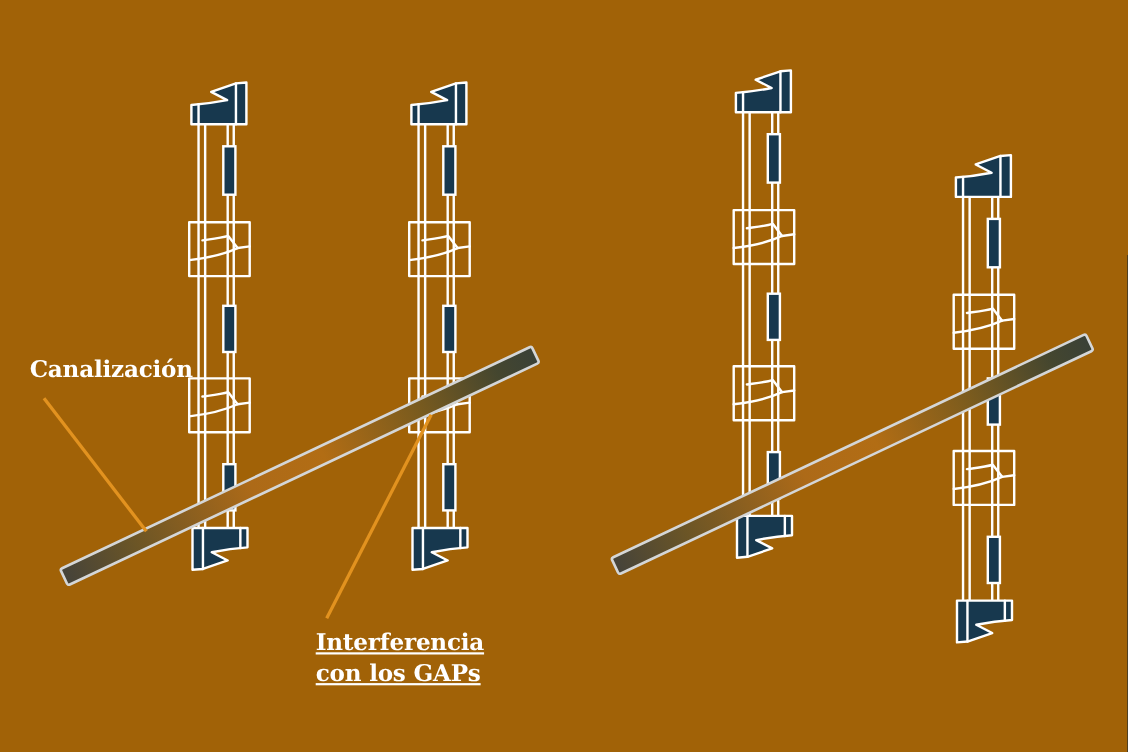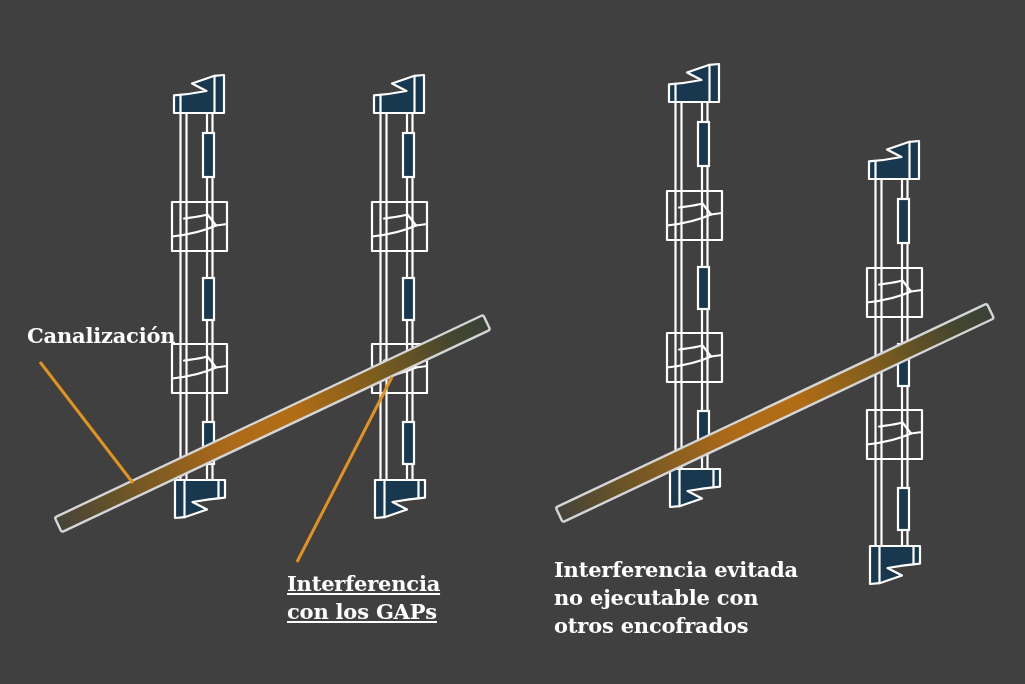--- a/index.html
+++ b/index.html
@@ -1,19 +1,19 @@
 <!DOCTYPE html>
 <html><head>
 <meta charset="utf-8">
 <style>
   html,body{margin:0;padding:0;background:#10293a;}
   .stage{
     position:relative;
     width:1025px;height:684px;
-    background:#404040;
+    background:#a16207;
     overflow:hidden;
     font-family:"DejaVu Serif","Liberation Serif",serif;
   }
   .stage svg{position:absolute;left:0;top:0;}
   .plate{fill:#17384E;stroke:#FFFFFF;stroke-width:2.2;}
   .lbl{
     position:absolute;
     color:#FFFFFF;
     font-size:21px;
     font-weight:600;
@@ -88,16 +88,13 @@
 
     <line x1="40" y1="362" x2="133" y2="483" stroke="#E2921F" stroke-width="3"></line>
     <line x1="392" y1="377" x2="297" y2="562" stroke="#E2921F" stroke-width="3"></line>
   </svg>
 
   <div class="lbl" id="lbl-canalizacion">Canalización</div>
 
   <div class="lbl" id="lbl-gaps">Interferencia
 con los GAPs</div>
 
-  <div class="lbl" id="lbl-evitada">Interferencia evitada
-no ejecutable con
-otros encofrados</div>
 </div>
 
 </body></html>

